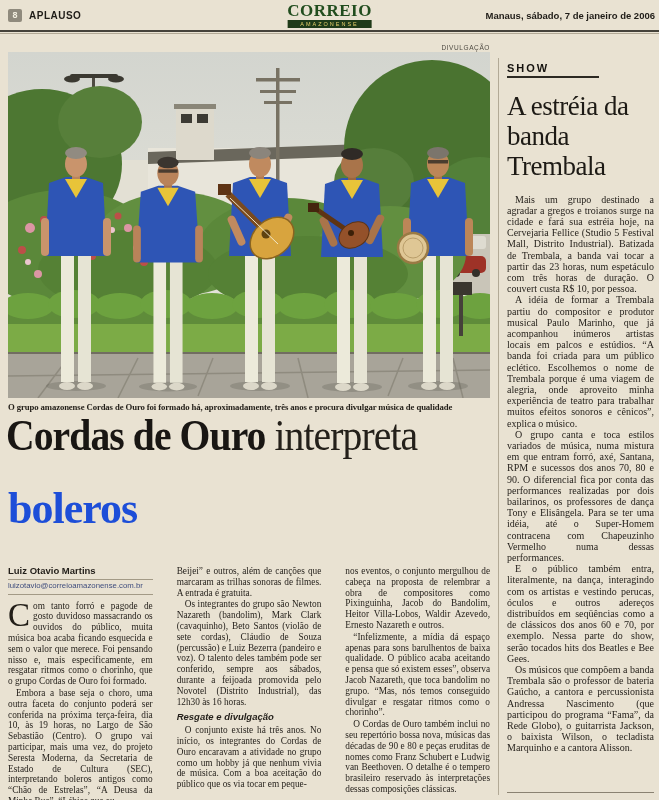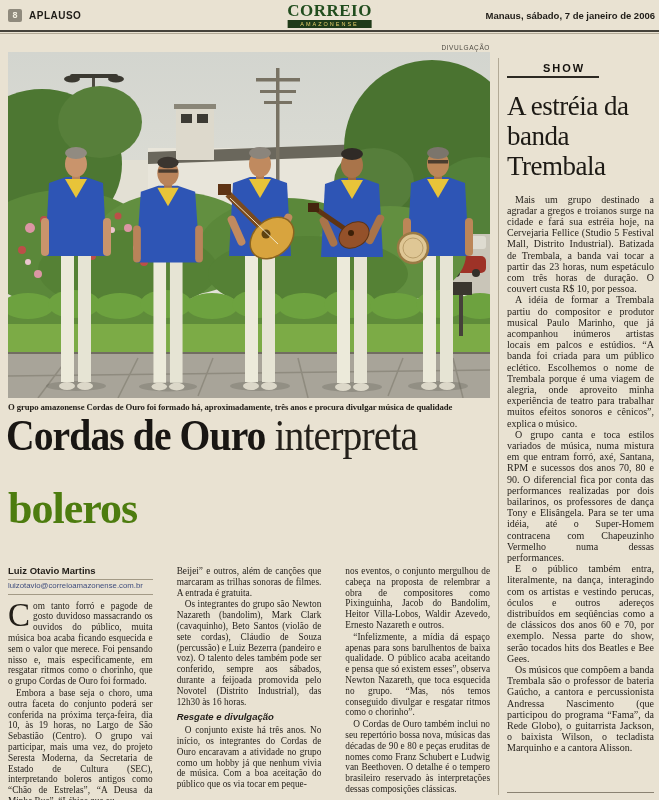--- a/index.html
+++ b/index.html
@@ -26,39 +26,39 @@
   .photo{position:absolute;top:52px;left:8px;width:482px;height:346px;background:#cfd1c8;}
   .caption{position:absolute;top:402px;left:8px;width:482px;font-size:8.7px;font-weight:bold;
            letter-spacing:-.1px;white-space:nowrap;overflow:hidden;color:#25211b;}
   
   .headline{position:absolute;top:414px;left:6px;width:486px;font-size:44px;line-height:1;
             letter-spacing:-1px;margin:0;font-weight:400;white-space:nowrap;}
   .hl-wrap{display:inline-block;transform:scaleX(.9);transform-origin:left center;}
   .hl-b{font-weight:bold;color:#191613;}
   .hl-r{font-weight:400;color:#24201a;}
   .headline2{position:absolute;top:487px;left:8px;font-size:44px;line-height:1;font-weight:bold;
-             letter-spacing:-1px;color:#4d7c0f;}
+             letter-spacing:-1px;color:#1d4ed8;}
   .deck{position:absolute;top:497px;left:151px;width:339px;font-style:italic;font-size:15.5px;
         line-height:21px;color:#26221c;}
   
   .columns{position:absolute;top:566px;left:8px;width:482px;height:234px;display:flex;gap:24px;overflow:hidden;}
   .col{flex:1;min-width:0;font-size:9.3px;line-height:10.8px;text-align:justify;}
   .col p{margin:0 0 1px 0;}
   .col p.ind{text-indent:8px;}
   .byline{font-family:"Liberation Sans",sans-serif;margin-bottom:6px;}
   .by-author{font-size:9.5px;font-weight:bold;border-bottom:1px solid #a39a86;padding-bottom:2px;}
   .by-org{font-size:8.8px;border-bottom:1px solid #a39a86;padding:1px 0 2px;}
   .by-email{font-size:7.8px;color:#3f4d7d;border-bottom:1px solid #a39a86;padding:1px 0 2px;}
   .dropcap{float:left;font-size:33px;line-height:27px;padding:1px 3px 0 0;color:#221e18;}
   .subhead{font-size:9.5px;font-weight:bold;margin:5px 0 2px 0;font-family:"Liberation Sans",sans-serif;font-style:italic;}
   
   .divider-v{position:absolute;left:498px;top:58px;width:1px;height:737px;background:#b2a996;}
   .sidebar{position:absolute;left:507px;top:62px;width:147px;}
   .kicker{font-family:"Liberation Sans",sans-serif;font-weight:bold;font-size:11px;
-          letter-spacing:2px;color:#15120e;margin-left:36px;}
+          letter-spacing:2px;color:#15120e;}
   .kicker-rule{width:92px;height:1.5px;background:#2c2922;margin-top:2px;}
   .side-headline{margin:13px 0 0 0;font-weight:400;font-size:27px;line-height:30px;
                  letter-spacing:-.5px;color:#1d1a15;}
   .side-body{margin-top:13px;font-size:10px;line-height:11.2px;text-align:justify;}
   .side-body p{margin:0;text-indent:8px;}
   .sidebar-bottom-rule{position:absolute;left:507px;top:792px;width:147px;height:1px;background:#8a8272;}
 </style>
 </head>
 <body>
 
@@ -295,21 +295,21 @@
       <p class="ind">Embora a base seja o choro, uma outra faceta do conjunto poderá ser conferida na próxima terça-feira, dia 10, às 19 horas, no Largo de São Sebastião (Centro). O grupo vai participar, mais uma vez, do projeto Seresta Moderna, da Secretaria de Estado de Cultura (SEC), interpretando boleros antigos como “Chão de Estrelas”, “A Deusa da Minha Rua”, “Lábios que eu</p>
     </div>
     <div class="col">
       <p>Beijei” e outros, além de canções que marcaram as trilhas sonoras de filmes. A entrada é gratuita.</p>
       <p class="ind">Os integrantes do grupo são Newton Nazareth (bandolim), Mark Clark (cavaquinho), Beto Santos (violão de sete cordas), Cláudio de Souza (percussão) e Luiz Bezerra (pandeiro e voz). O talento deles também pode ser conferido, sempre aos sábados, durante a feijoada promovida pelo Novotel (Distrito Industrial), das 12h30 às 16 horas.</p>
       <h3 class="subhead">Resgate e divulgação</h3>
       <p class="ind">O conjunto existe há três anos. No início, os integrantes do Cordas de Ouro encaravam a atividade no grupo como um hobby já que nenhum vivia de música. Com a boa aceitação do público que os via tocar em peque-</p>
     </div>
     <div class="col">
       <p>nos eventos, o conjunto mergulhou de cabeça na proposta de relembrar a obra de compositores como Pixinguinha, Jacob do Bandolim, Heitor Villa-Lobos, Waldir Azevedo, Ernesto Nazareth e outros.</p>
-      <p class="ind">“Infelizmente, a mídia dá espaço apenas para sons barulhentos de baixa qualidade. O público acaba aceitando e pensa que só existem esses”, observa Newton Nazareth, que toca esquecida no grupo. “Mas, nós temos conseguido divulgar e resgatar ritmos como o chorinho”.</p>
+      <p class="ind">“Infelizmente, a mídia dá espaço apenas para sons barulhentos de baixa qualidade. O público acaba aceitando e pensa que só existem esses”, observa Jacob Nazareth, que toca bandolim no grupo. “Mas, nós temos conseguido divulgar e resgatar ritmos como o chorinho”.</p>
       <p class="ind">O Cordas de Ouro também inclui no seu repertório bossa nova, músicas das décadas de 90 e 80 e peças eruditas de nomes como Franz Schubert e Ludwig van Beethoven. O detalhe é o tempero brasileiro reservado às interpretações dessas composições clássicas.</p>
     </div>
   </div>
 
   <div class="divider-v"></div>
   <aside class="sidebar">
     <div class="kicker">SHOW</div>
     <div class="kicker-rule"></div>
     <h2 class="side-headline">A estréia da banda Trembala</h2>
     <div class="side-body">

